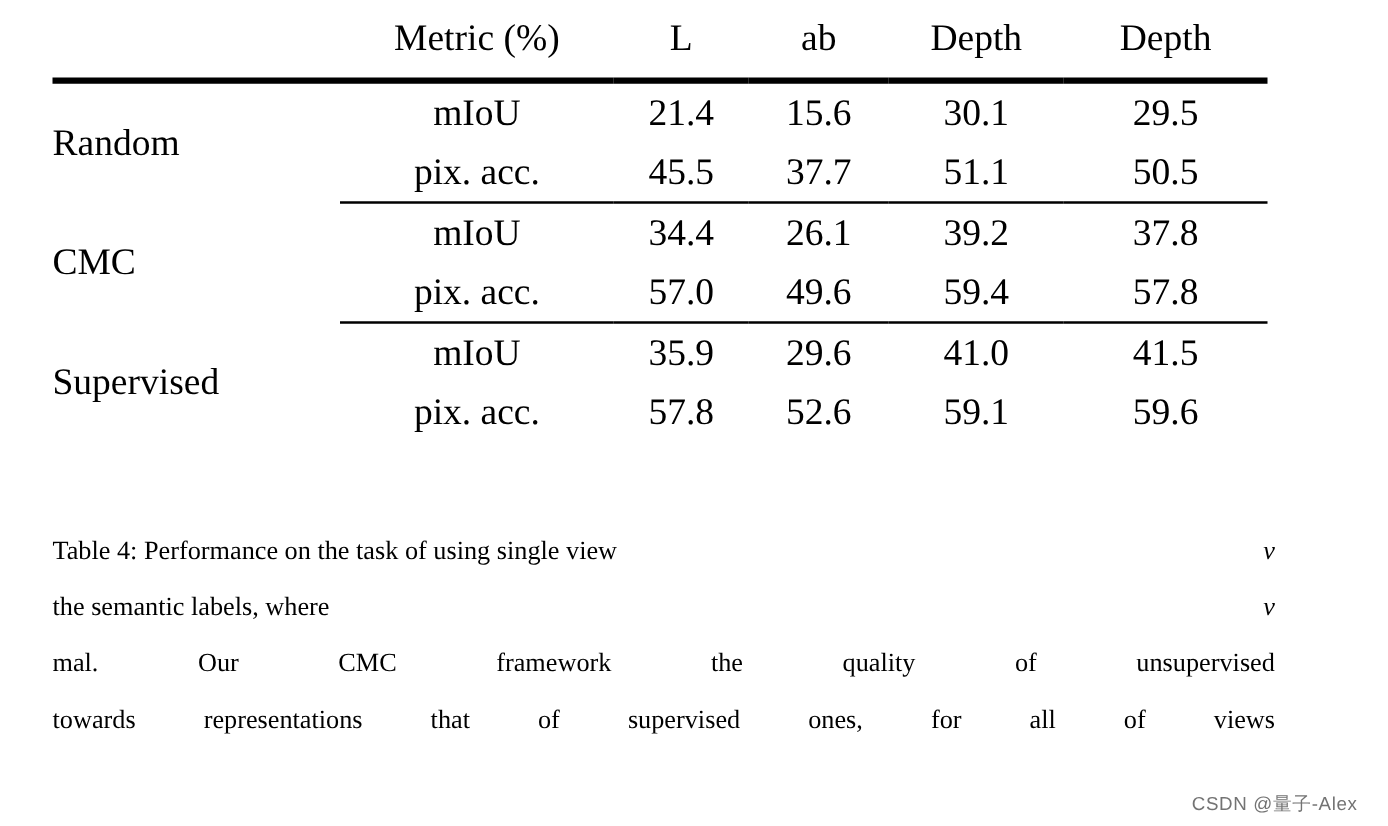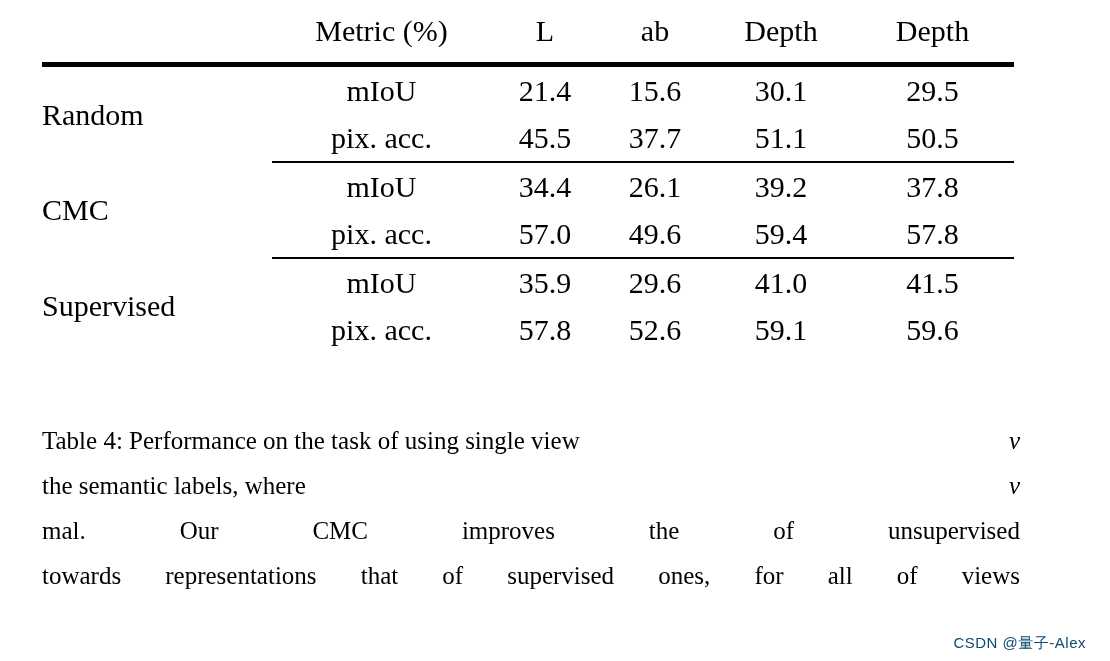--- a/index.html
+++ b/index.html
@@ -71,42 +71,42 @@
   tr.data-row td { height: 47px; }
 
   .group-label { font-size: 30px; font-family: Liberation Serif, serif; }
 
   
   .caption {
     position: absolute;
     left: 42px;
     top: 418px;
     width: 978px;
-    font-size: 25px;
+    font-size: 21px;
     line-height: 45px;
     text-align: justify;
     text-justify: inter-word;
     hyphens: manual;
   }
   .caption .ital { font-style: italic; }
   .caption-line { display: block; white-space: nowrap; }
   .caption-line.spread {
     display: flex;
     justify-content: space-between;
   }
   .caption-line.spread > span { white-space: pre; }
 
   
   .watermark {
     position: absolute;
     right: 14px;
     bottom: 8px;
     font-family: "Liberation Sans", "DejaVu Sans", sans-serif;
     font-size: 15px;
-    color: #0c4a6e;
+    color: #737373;
     letter-spacing: 0.5px;
     user-select: none;
   }
 </style>
 </head>
 <body>
 
 <div id="page">
 
   <div class="table-wrap">
@@ -187,22 +187,23 @@
         <span class="ital">v</span>
     </span>
     <span class="caption-line spread">
       <span>the semantic labels, where </span>
         <span class="ital">v</span>
     </span>
     <span class="caption-line spread">
         <span>mal.</span>
         <span>Our</span>
         <span>CMC</span>
-        <span>improves</span>
+        <span>framework</span>
         <span>the</span>
+        <span>quality</span>
         <span>of</span>
         <span>unsupervised</span>
       </span>
     <span class="caption-line spread">
         <span>towards</span>
         <span>representations</span>
         <span>that</span>
         <span>of</span>
         <span>supervised</span>
         <span>ones,</span>

